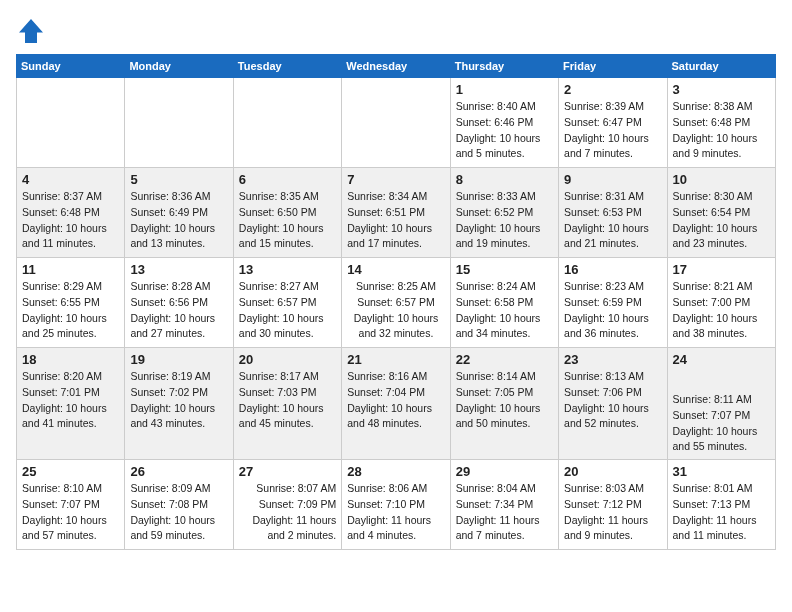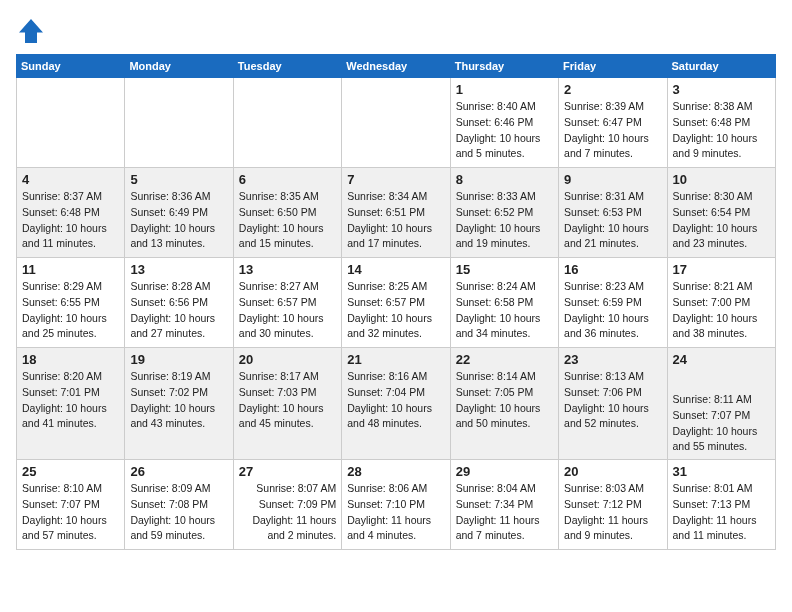--- a/index.html
+++ b/index.html
@@ -223,21 +223,21 @@
         </td>
         <td>
           <div class="day-num">13</div>
           <div class="day-info" style="white-space: pre-line;">Sunrise: 8:27 AM
 Sunset: 6:57 PM
 Daylight: 10 hours
 and 30 minutes.</div>
         </td>
         <td>
           <div class="day-num">14</div>
-          <div class="day-info" style="white-space: pre-line;">Sunrise: 8:25 AM
+          <div class="day-info" style="white-space: pre-line; text-align: center;">Sunrise: 8:25 AM
 Sunset: 6:57 PM
 Daylight: 10 hours
 and 32 minutes.</div>
         </td>
         <td>
           <div class="day-num">15</div>
           <div class="day-info" style="white-space: pre-line;">Sunrise: 8:24 AM
 Sunset: 6:58 PM
 Daylight: 10 hours
 and 34 minutes.</div>

